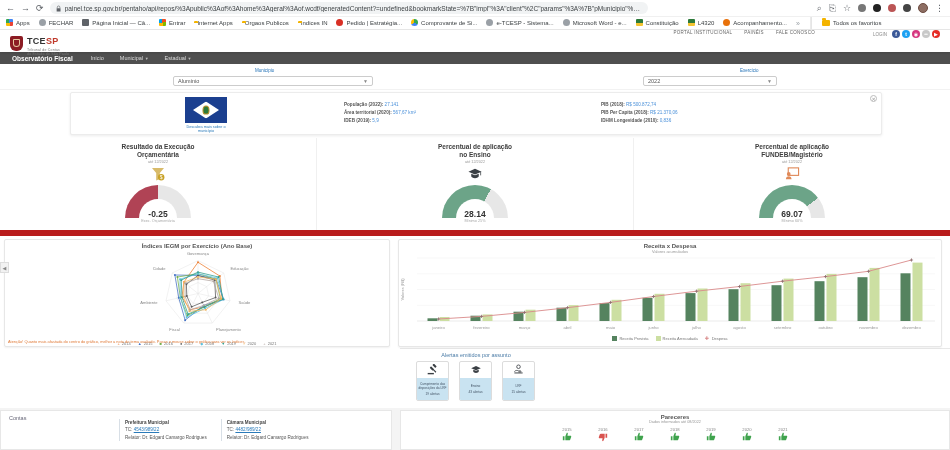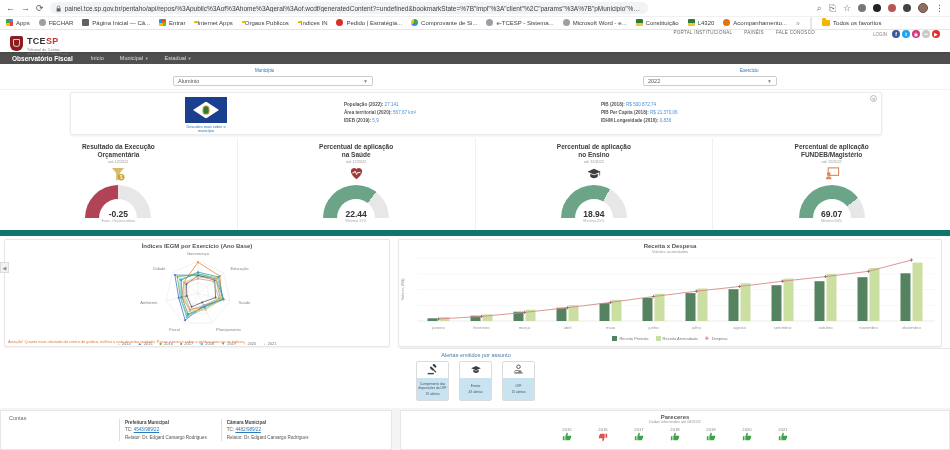--- a/index.html
+++ b/index.html
@@ -55,21 +55,21 @@
   .flag{width:42px;height:26px;background:#1b3f8f;position:relative;margin:0 auto;overflow:hidden;}
   .flag-diamond{position:absolute;left:50%;top:50%;width:26px;height:17px;background:#fff;transform:translate(-50%,-50%) ;clip-path:polygon(50% 0,100% 50%,50% 100%,0 50%);}
   .flag-crest{position:absolute;left:50%;top:50%;width:7px;height:9px;transform:translate(-50%,-50%);background:#2d7a3a;border-radius:50% 50% 40% 40%;border:1px solid #b8902c;}
   .flag-caption{font-size:3.8px;color:#2a7ab9;margin-top:2px;cursor:pointer;}
   .stats-col{position:absolute;top:8px;font-size:4.6px;line-height:1.7;color:#666;}
   .stats-col .lbl{font-weight:bold;color:#555;}
   .stats-col .val{color:#4a90d9;}
   .close-ico{position:absolute;right:4px;top:2px;width:7px;height:7px;border:1px solid #bbb;border-radius:50%;color:#999;font-size:5px;display:flex;align-items:center;justify-content:center;cursor:pointer;}
 
   
-  .gauges-row{height:98px;display:flex;border-bottom:6px solid #0f766e;background:#fff;}
+  .gauges-row{height:98px;display:flex;border-bottom:6px solid #b91c1c;background:#fff;}
   .gauge-card{flex:1;border-right:1px solid #f0f0f0;text-align:center;padding-top:5px;position:relative;}
   .gauge-card:last-child{border-right:none;}
   .g-title{font-size:6.5px;font-weight:bold;color:#3d3d3d;line-height:1.25;}
   .g-sub{font-size:3.8px;color:#999;margin-top:1px;}
   .g-icon{height:16px;margin-top:2px;}
   .gauge{position:relative;width:66px;height:33px;margin:3px auto 0;border-radius:66px 66px 0 0;
     background:conic-gradient(from 270deg at 50% 100%, var(--c) 0 var(--a), #e7e7e7 var(--a) 180deg, #fff 180deg);}
   .gauge::after{content:"";position:absolute;left:14px;top:14px;width:38px;height:19px;background:#fff;border-radius:38px 38px 0 0;}
   .g-value{position:absolute;bottom:-1px;left:0;width:100%;text-align:center;font-size:8.5px;font-weight:bold;color:#333;z-index:2;}
   .g-foot{font-size:3.8px;color:#aaa;margin-top:1px;}
@@ -284,45 +284,31 @@
             <circle cx="11.2" cy="11.2" r="3.2" fill="#c9a227"></circle>
             <text x="11.2" y="13" font-size="5" fill="#fff" text-anchor="middle">$</text>
           </svg>
       </div>
       <div class="gauge" style="--c: #b04355; --a: 90deg;">
           <span class="g-value">-0.25</span>
         </div>
       <div class="g-foot">Exec. Orçamentária</div>
     </div>
     <div class="gauge-card">
-      <div class="g-title"><span>Percentual de aplicação</span><br><span>na Saúde</span></div>
-      <div class="g-sub">até 12/2022</div>
-      <div class="g-icon">
-        <svg width="15" height="15" viewBox="0 0 16 16">
-            <path d="M8 14S2 9.5 2 5.5C2 3 4 2 5.5 2 7 2 8 3.2 8 3.2S9 2 10.5 2C12 2 14 3 14 5.5 14 9.5 8 14 8 14z" fill="#9e3b3b"></path>
-            <path d="M3.5 7.2h2l1-1.8 1.6 3.8 1-2.2h3.2" stroke="#fff" stroke-width="1" fill="none"></path>
-          </svg>
-      </div>
-      <div class="gauge" style="--c: #6ca488; --a: 127.8deg;">
-          <span class="g-value">22.44</span>
-        </div>
-      <div class="g-foot">Mínimo 15%</div>
-    </div>
-    <div class="gauge-card">
       <div class="g-title"><span>Percentual de aplicação</span><br><span>no Ensino</span></div>
       <div class="g-sub">até 12/2022</div>
       <div class="g-icon">
         <svg width="16" height="15" viewBox="0 0 16 16">
             <path d="M8 3 1 6l7 3 7-3z" fill="#3a3f44"></path>
             <path d="M4 8.2v2.8c0 1 2 2 4 2s4-1 4-2V8.2L8 9.9z" fill="#3a3f44"></path>
             <path d="M14 6v4" stroke="#3a3f44" stroke-width=".8"></path>
           </svg>
       </div>
       <div class="gauge" style="--c: #6ca488; --a: 118.80000000000001deg;">
-          <span class="g-value">18.94</span>
+          <span class="g-value">28.14</span>
         </div>
       <div class="g-foot">Mínimo 25%</div>
     </div>
     <div class="gauge-card">
       <div class="g-title"><span>Percentual de aplicação</span><br><span>FUNDEB/Magistério</span></div>
       <div class="g-sub">até 12/2022</div>
       <div class="g-icon">
         <svg width="16" height="15" viewBox="0 0 16 16">
             <rect x="4" y="2" width="11" height="8" fill="none" stroke="#e08a5a" stroke-width="1.2"></rect>
             <circle cx="4.5" cy="8.5" r="2" fill="#e08a5a"></circle>

